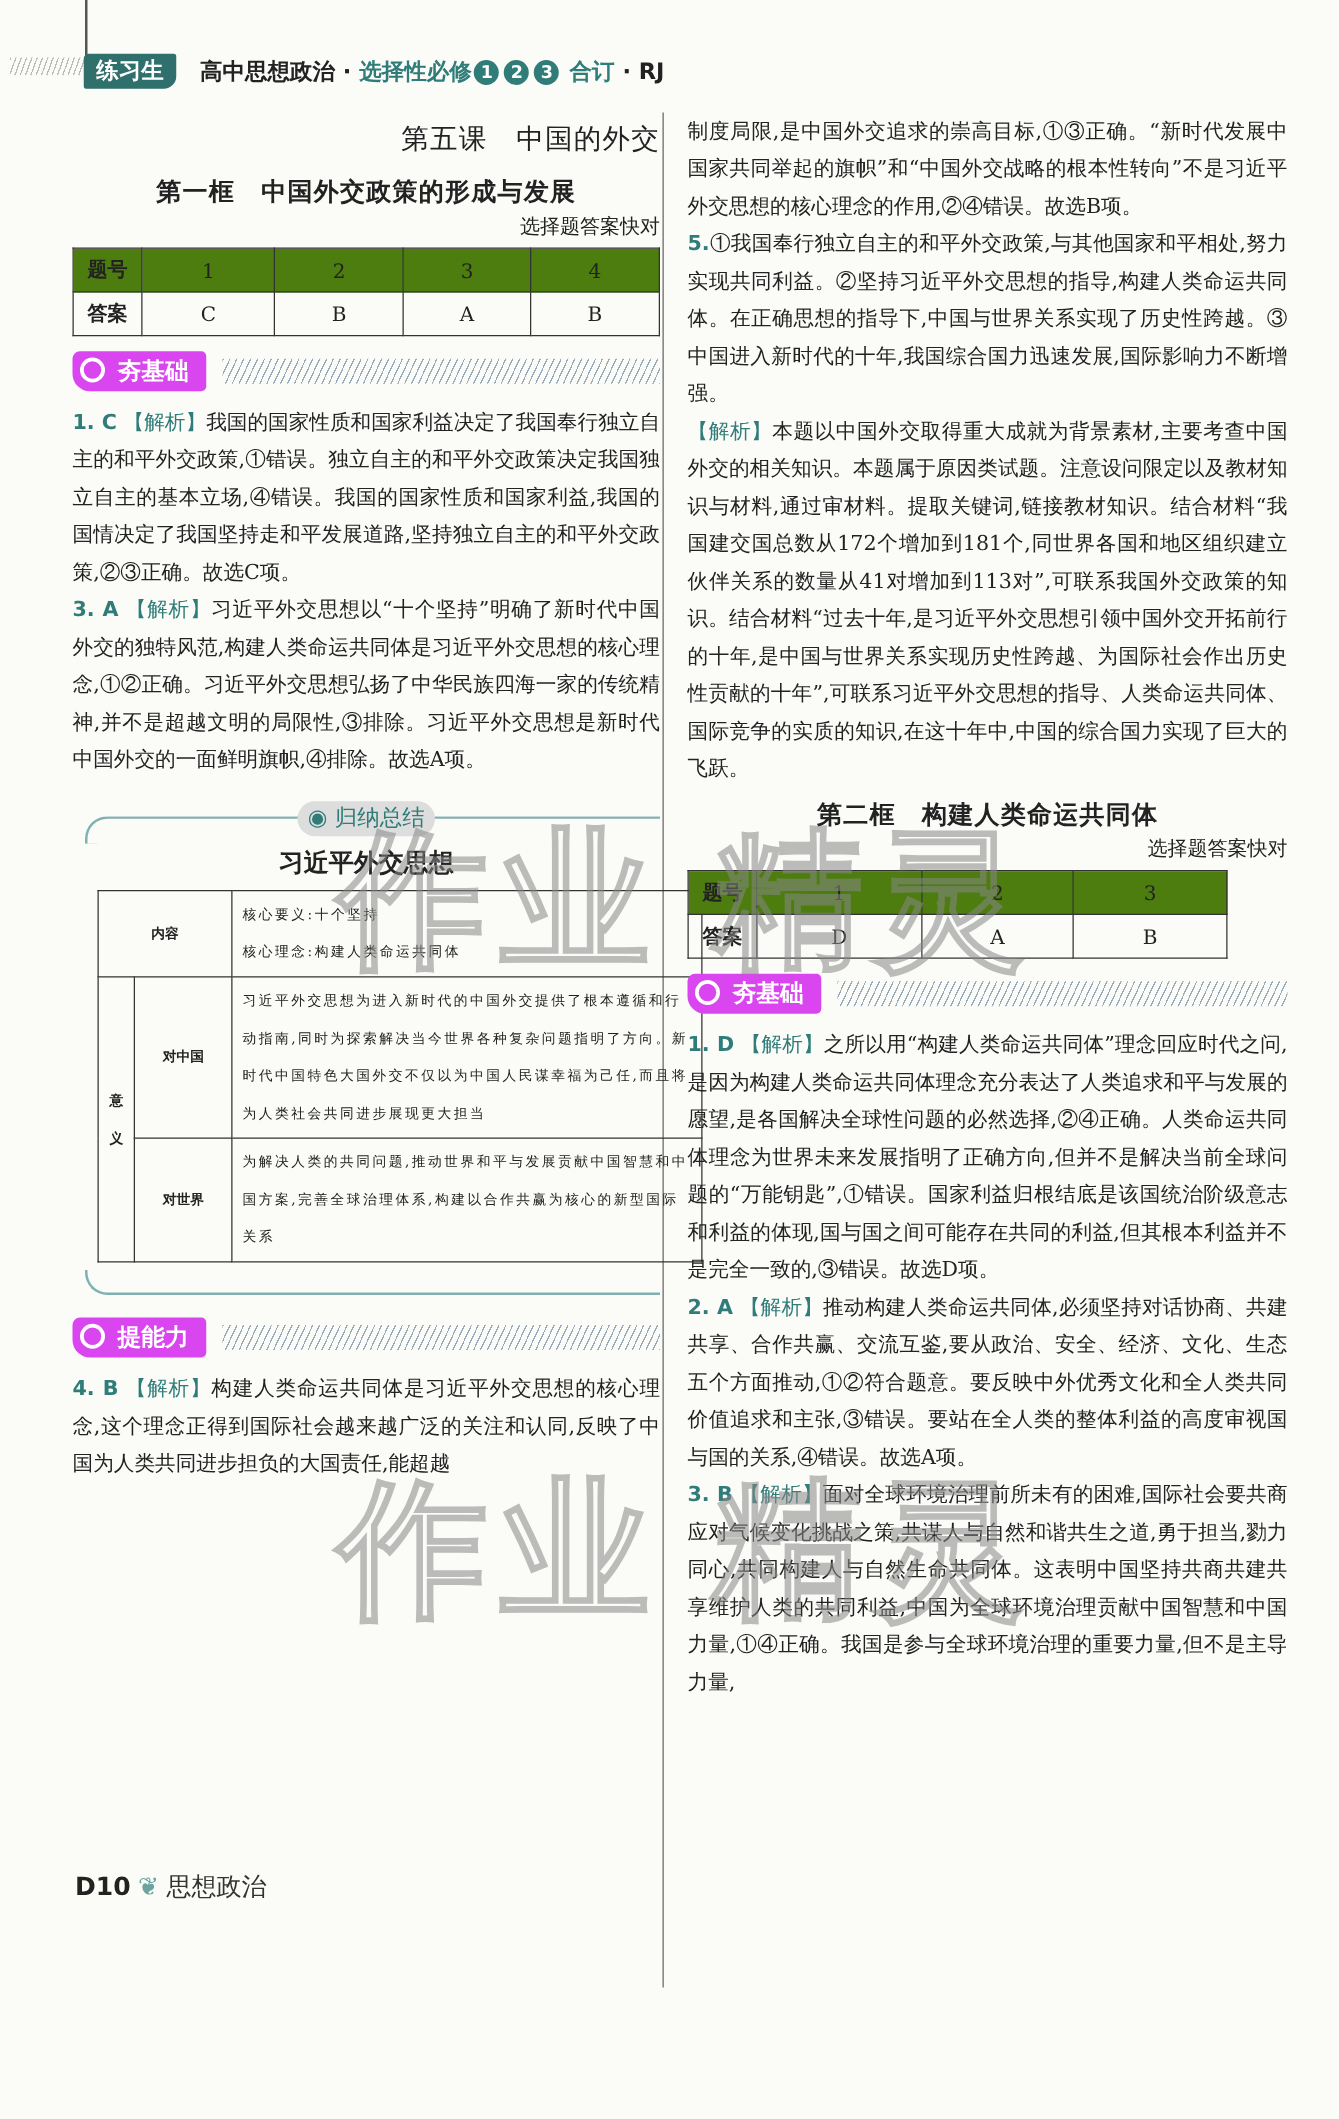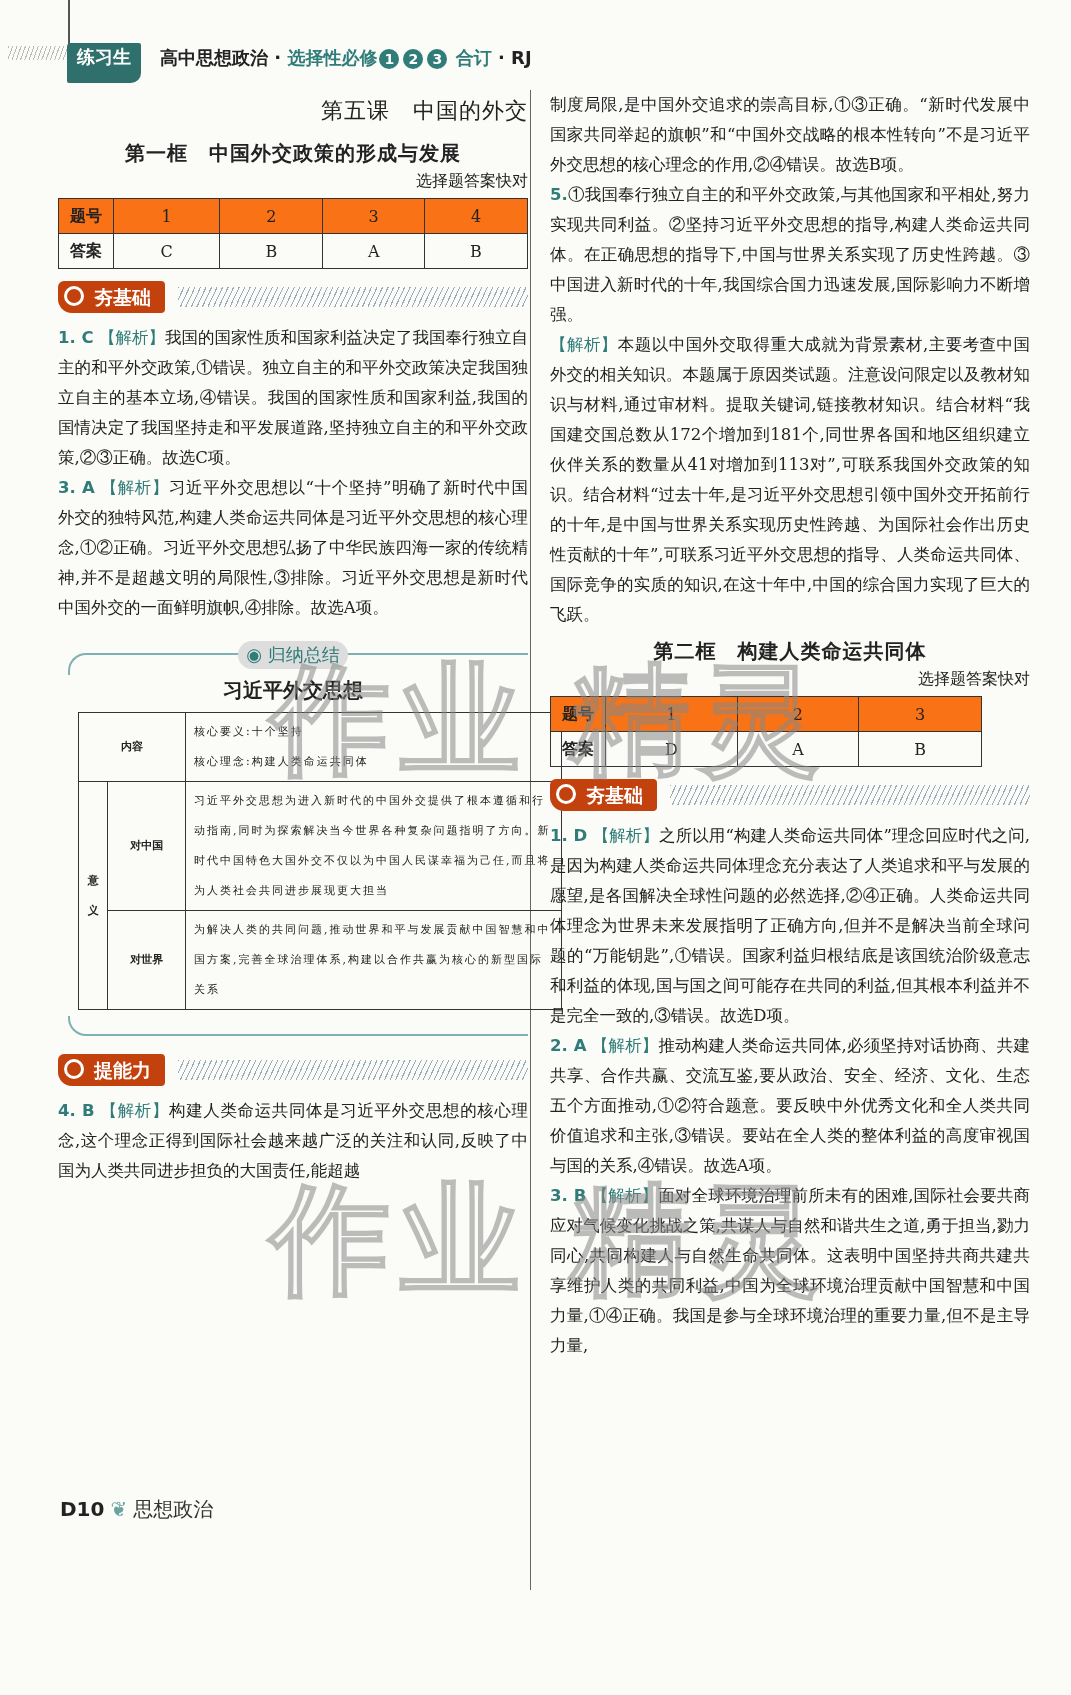--- a/index.html
+++ b/index.html
@@ -1,39 +1,39 @@
 <!DOCTYPE html>
 <html><head>
 <meta charset="utf-8">
 <style>
   html,body{margin:0;padding:0;}
   body{width:1071px;height:1695px;background:#fbfbf8;position:relative;overflow:hidden;font-family:"DejaVu Serif","Liberation Serif",serif;color:#222;}
   .hdr{position:absolute;left:0;top:0;width:1071px;height:80px;}
   .hdr .vline{position:absolute;left:68px;top:0;width:2px;height:52px;background:#555;}
   .hdr .stripes{position:absolute;left:8px;top:46px;width:60px;height:14px;background:repeating-linear-gradient(110deg,#bbb 0 1px,transparent 1px 4px);}
-  .hdr .badge{position:absolute;left:67px;top:43px;height:40px;padding:0 10px;background:#2f6f6c;color:#fff;font-family:"DejaVu Sans",sans-serif;font-weight:bold;font-size:18px;line-height:28px;border-radius:4px 2px 10px 2px;}
+  .hdr .badge{position:absolute;left:67px;top:43px;height:28px;padding:0 10px;background:#2f6f6c;color:#fff;font-family:"DejaVu Sans",sans-serif;font-weight:bold;font-size:18px;line-height:28px;border-radius:4px 2px 10px 2px;}
   .hdr .title{position:absolute;left:160px;top:46px;font-family:"DejaVu Sans",sans-serif;font-size:18px;font-weight:bold;line-height:24px;white-space:nowrap;}
   .hdr .title .t1{color:#222;}
   .hdr .title .t2{color:#2f7c78;}
   .hdr .num{display:inline-block;width:20px;height:20px;border-radius:50%;background:#2f7c78;color:#fff;text-align:center;font-size:14px;line-height:20px;margin:0 2px;vertical-align:middle;}
   .hdr .title .t3{color:#2f7c78;}
   .hdr .title .t4{color:#222;}
   .divider{position:absolute;left:530px;top:90px;width:1px;height:1500px;background:#666;}
   .col{position:absolute;top:90px;}
   .col.left{left:58px;width:470px;}
   .col.right{left:550px;width:480px;}
   .h-lesson{text-align:right;font-family:"DejaVu Sans",sans-serif;font-size:22px;margin:6px 0 14px 0;letter-spacing:1px;}
   .h-frame{text-align:center;font-family:"DejaVu Sans",sans-serif;font-weight:bold;font-size:20px;margin:0 0 4px 0;letter-spacing:1px;}
   .quick-label{font-family:"DejaVu Sans",sans-serif;font-size:16px;margin:4px 0 6px 2px;text-align:right;}
   table.ans{border-collapse:collapse;width:100%;font-size:16px;}
   table.ans td{border:1.5px solid #333;text-align:center;height:32px;}
-  table.ans tr.head td{background:#f97316;}
+  table.ans tr.head td{background:#4d7c0f;}
   table.ans td.lab{font-family:"DejaVu Sans",sans-serif;font-weight:bold;width:52px;}
   .section{position:relative;height:34px;margin:12px 0 8px 0;}
-  .section .tag{position:absolute;left:0;top:0;height:32px;padding:0 14px 0 36px;background:#c2410c;color:#fff;font-family:"DejaVu Sans",sans-serif;font-weight:bold;font-size:19px;line-height:32px;border-radius:6px 4px 4px 14px;}
+  .section .tag{position:absolute;left:0;top:0;height:32px;padding:0 14px 0 36px;background:#d946ef;color:#fff;font-family:"DejaVu Sans",sans-serif;font-weight:bold;font-size:19px;line-height:32px;border-radius:6px 4px 4px 14px;}
   .section .tag .ic{position:absolute;left:6px;top:5px;width:20px;height:20px;border-radius:50%;border:3px solid #fff;box-sizing:border-box;}
   .section .hatch{position:absolute;left:120px;right:0;top:6px;height:20px;background:repeating-linear-gradient(115deg,#9ab 0 1px,transparent 1px 5px);}
   .item{font-size:16.5px;line-height:30px;margin:0;text-align:justify;}
   .item .no{font-family:"DejaVu Sans",sans-serif;font-weight:bold;color:#2f7c78;}
   .item .jx{color:#2f7c78;font-family:"DejaVu Sans",sans-serif;}
   .summary{position:relative;margin:18px 0 0 0;}
   .summary .arc{position:absolute;left:10px;right:0;top:12px;height:20px;border-top:2px solid #7fb1b0;border-left:2px solid #7fb1b0;border-radius:18px 0 0 0;}
   .summary .pill{position:relative;margin:0 auto;width:110px;height:28px;border-radius:14px;background:#ddd;text-align:center;font-family:"DejaVu Sans",sans-serif;font-size:18px;color:#2f7c78;line-height:28px;}
   .summary .stitle{text-align:center;font-family:"DejaVu Sans",sans-serif;font-weight:bold;font-size:20px;margin:8px 0 8px 0;}
   table.sum{border-collapse:collapse;width:484px;margin-left:20px;font-size:11px;}

